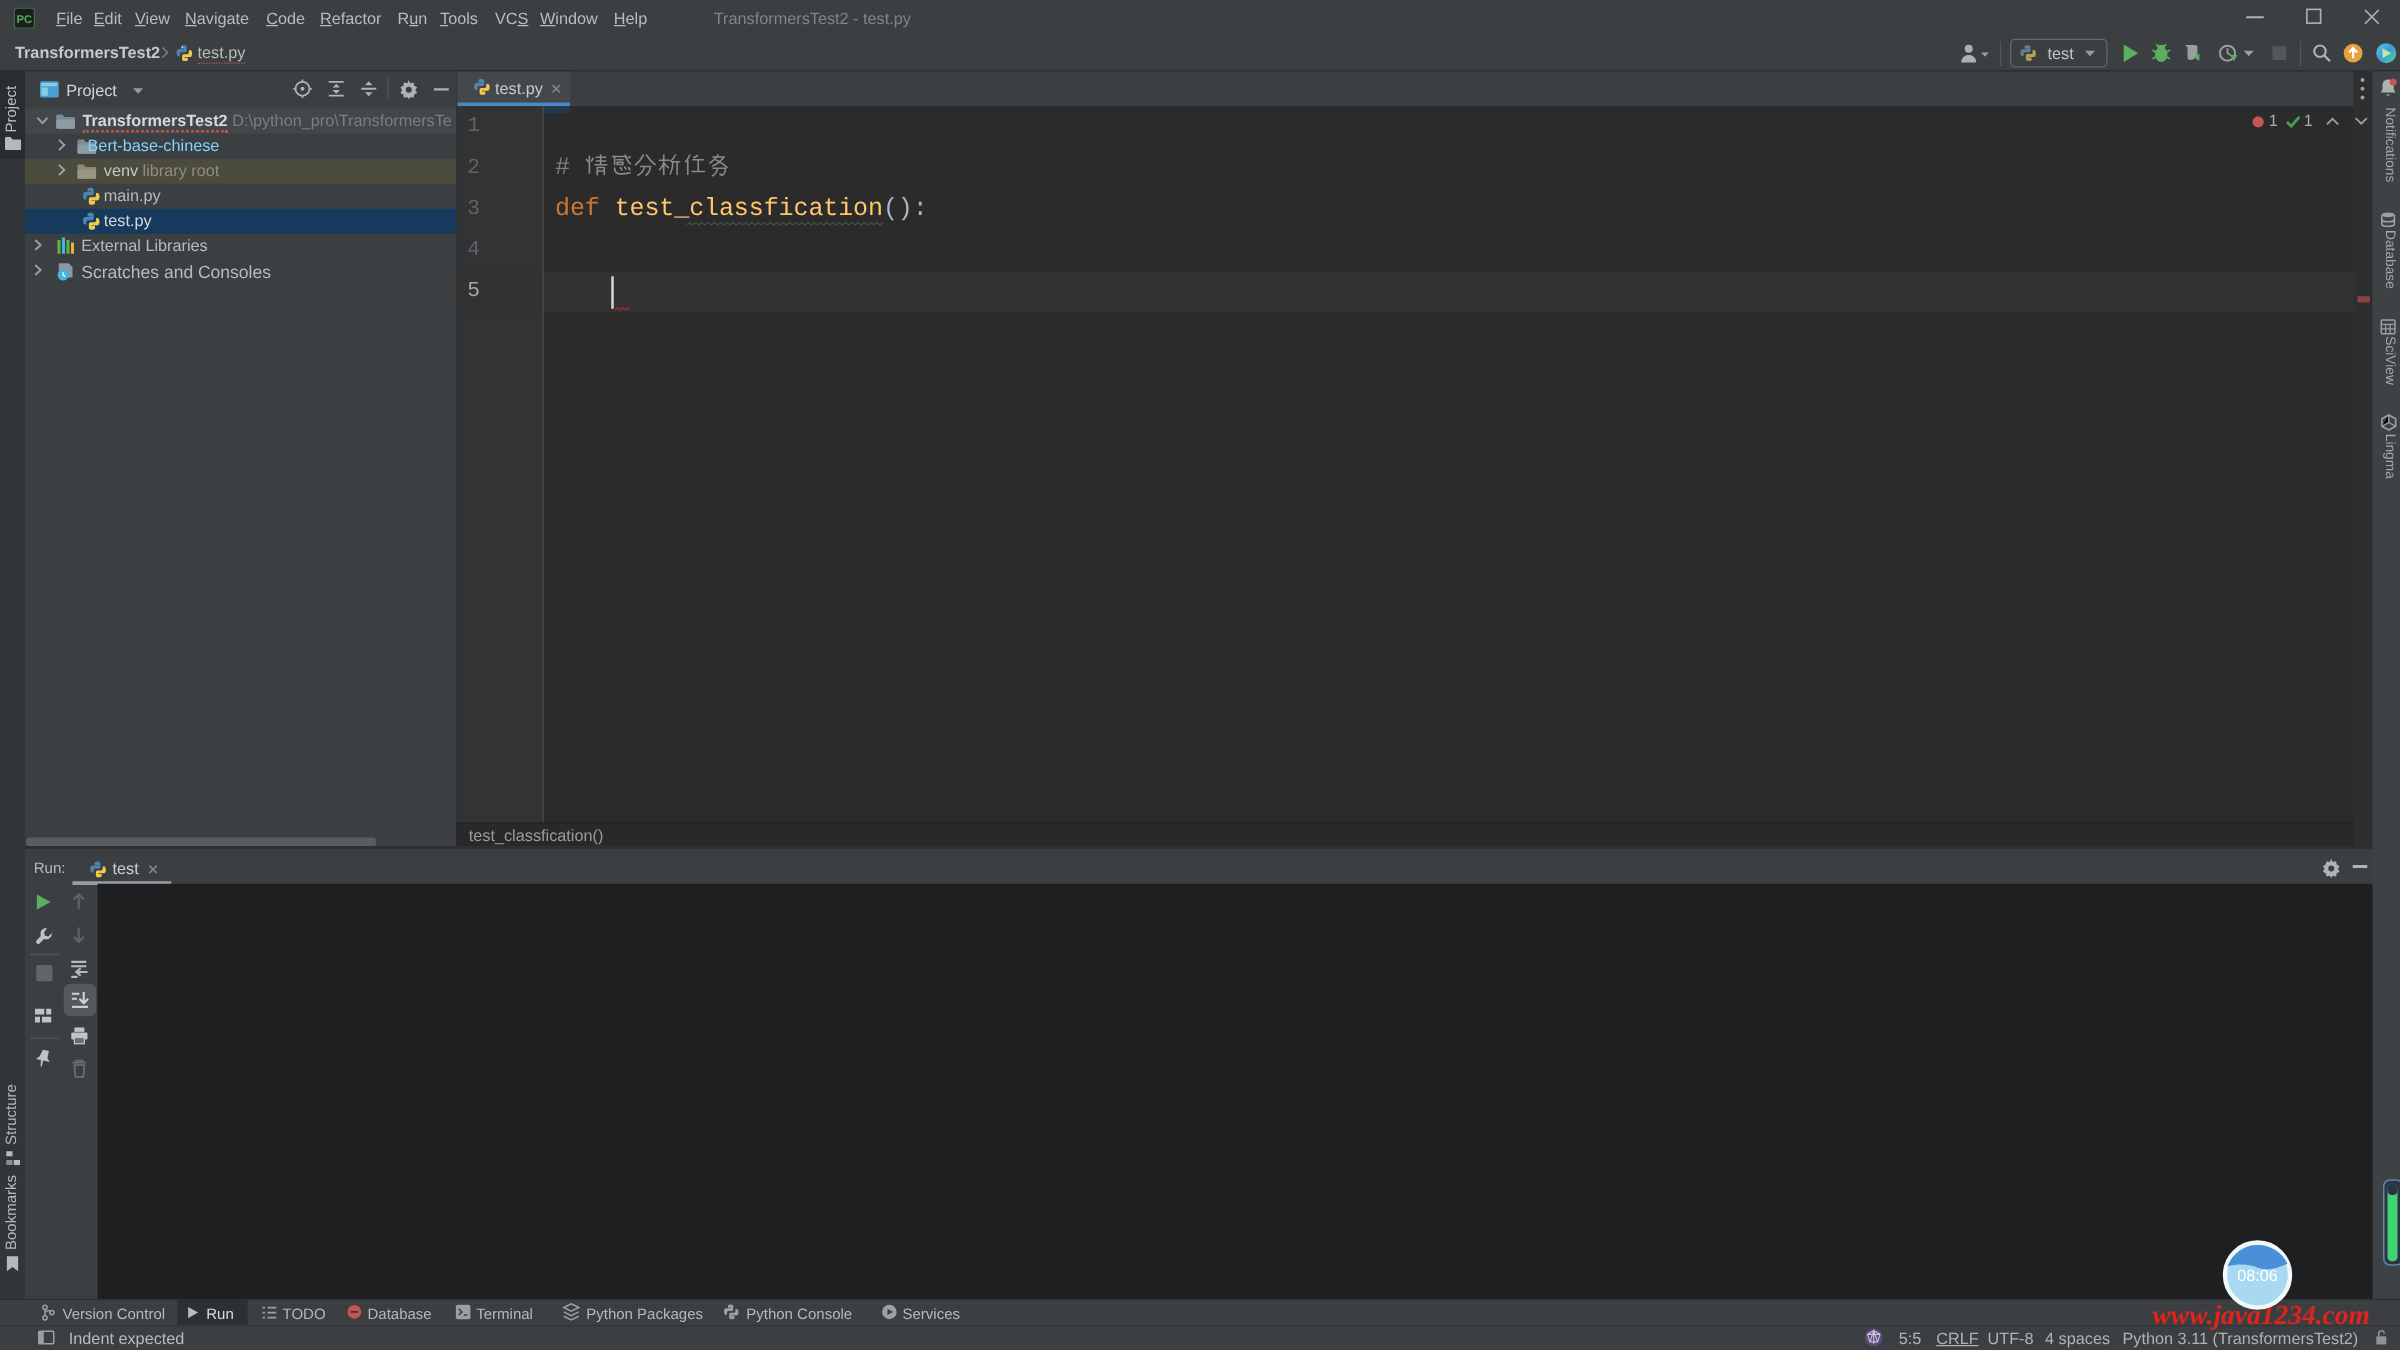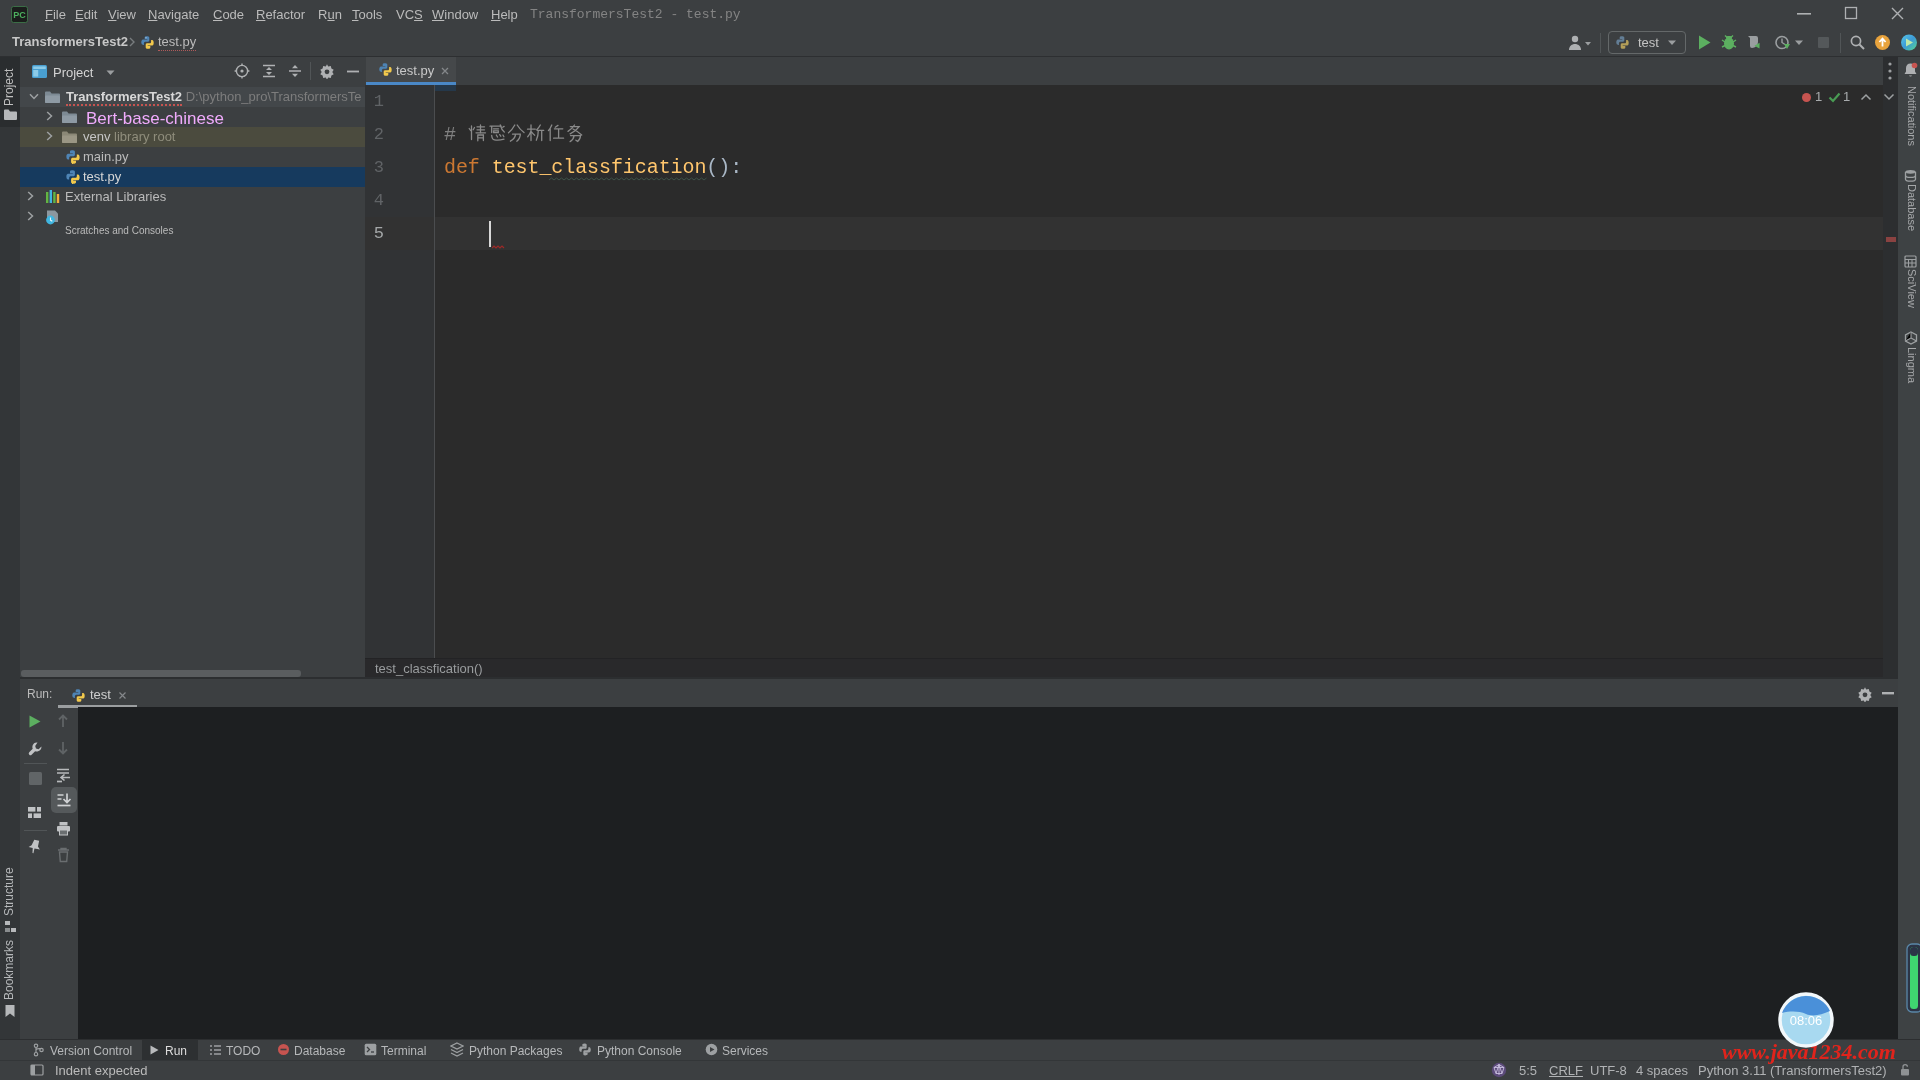--- a/index.html
+++ b/index.html
@@ -23,21 +23,21 @@
   <span class="a" style="left:75px;top:7px"><u>E</u>dit</span>
   <span class="a" style="left:108px;top:7px"><u>V</u>iew</span>
   <span class="a" style="left:148px;top:7px"><u>N</u>avigate</span>
   <span class="a" style="left:213px;top:7px"><u>C</u>ode</span>
   <span class="a" style="left:256px;top:7px"><u>R</u>efactor</span>
   <span class="a" style="left:318px;top:7px">R<u>u</u>n</span>
   <span class="a" style="left:352px;top:7px"><u>T</u>ools</span>
   <span class="a" style="left:396px;top:7px">VC<u>S</u></span>
   <span class="a" style="left:432px;top:7px"><u>W</u>indow</span>
   <span class="a" style="left:491px;top:7px"><u>H</u>elp</span>
-  <span class="a" style="left:530px;top:7px;color:#848484;font-family:Liberation Mono, monospace;">TransformersTest2 - test.py</span>
+  <span class="a" style="left:571px;top:7px;color:#848484;">TransformersTest2 - test.py</span>
 </div>
 
 <svg class="a" style="left:1788px;top:0" width="132" height="28" viewBox="0 0 132 28">
   <rect x="9" y="13" width="14" height="1.6" fill="#aeb0b2"></rect>
   <rect x="57.5" y="7.5" width="11" height="11" fill="none" stroke="#aeb0b2" stroke-width="1.3"></rect>
   <path d="M104 8 L115 19 M115 8 L104 19" stroke="#aeb0b2" stroke-width="1.4"></path>
 </svg>
 
 <div class="a" style="left:0;top:28px;width:1920px;height:29px;background:#3c3f41;"></div>
 <div class="a" style="left:12px;top:34px;font-size:13px;font-weight:bold;color:#c8c8c8;">TransformersTest2</div>
@@ -181,21 +181,21 @@
       </svg>
   <div class="a" style="left:46px;top:32px;font-size:13px;font-weight:bold;color:#d8d8d8;white-space:nowrap;"><span style="border-bottom:2px dotted #c75450;">TransformersTest2</span> <span style="font-weight:normal;color:#7d7d7d;text-align:right;">D:\python_pro\TransformersTe</span></div>
 
   <svg class="a" style="left:26px;top:54px" width="7" height="10" viewBox="0 0 7 10">
         <path d="M1.2 1 L5.5 5 L1.2 9" stroke="#9da0a2" stroke-width="1.5" fill="none"></path>
       </svg>
   <svg class="a" style="left:41px;top:53px" width="16" height="14" viewBox="0 0 16 14">
         <path d="M1 2.5 a1 1 0 0 1 1-1 h4 l1.6 2 H15 a1 1 0 0 1 1 1 V12 a1 1 0 0 1-1 1 H2 a1 1 0 0 1-1-1 Z" fill="#7d8a94"></path>
         <rect x="1" y="5.5" width="15" height="7.5" rx="1" fill="#8e9aa4"></rect>
       </svg>
-  <div class="a" style="left:66px;top:52px;font-size:17px;color:#f0abfc;">Bert-base-chinese</div>
+  <div class="a" style="left:50px;top:52px;font-size:13px;color:#7dd3fc;">Bert-base-chinese</div>
 
   <svg class="a" style="left:26px;top:74px" width="7" height="10" viewBox="0 0 7 10">
         <path d="M1.2 1 L5.5 5 L1.2 9" stroke="#9da0a2" stroke-width="1.5" fill="none"></path>
       </svg>
   <svg class="a" style="left:41px;top:73px" width="16" height="14" viewBox="0 0 16 14">
         <path d="M1 2.5 a1 1 0 0 1 1-1 h4 l1.6 2 H15 a1 1 0 0 1 1 1 V12 a1 1 0 0 1-1 1 H2 a1 1 0 0 1-1-1 Z" fill="#8b8876"></path>
         <rect x="1" y="5.5" width="15" height="7.5" rx="1" fill="#9a9684"></rect>
       </svg>
   <div class="a" style="left:63px;top:72px;font-size:13px;color:#c6c6c6;">venv <span style="color:#8f8d7c;">library root</span></div>
 
@@ -223,21 +223,21 @@
   <div class="a" style="left:45px;top:132px;font-size:13px;color:#bbbbbb;">External Libraries</div>
 
   <svg class="a" style="left:7px;top:154px" width="7" height="10" viewBox="0 0 7 10">
         <path d="M1.2 1 L5.5 5 L1.2 9" stroke="#9da0a2" stroke-width="1.5" fill="none"></path>
       </svg>
   <svg class="a" style="left:25px;top:152px" width="16" height="16" viewBox="0 0 16 16">
         <path d="M2 1.5 h8 l3 3 V13 h-11 Z" fill="#9aa7b0" opacity="0.85"></path>
         <circle cx="5.5" cy="11" r="4.4" fill="#40b6e0"></circle>
         <path d="M5.5 8.5 v2.6 l1.8 1.2" stroke="#eaf6fb" stroke-width="1.1" fill="none"></path>
       </svg>
-  <div class="a" style="left:45px;top:168px;font-size:10px;color:#bbbbbb;">Scratches and Consoles</div>
+  <div class="a" style="left:45px;top:152px;font-size:14px;color:#bbbbbb;">Scratches and Consoles</div>
 
   <div class="a" style="left:1px;top:613px;width:280px;height:7px;background:#5a5d5f;border-radius:3px;"></div>
 </div>
 
 <div class="a" style="left:365px;top:57px;width:1518px;height:620px;background:#2b2b2b;overflow:hidden;">
 
   <div class="a" style="left:0;top:0;width:1518px;height:28px;background:#3c3f41;"></div>
   <div class="a" style="left:1px;top:0;width:90px;height:25px;background:#45484a;"></div>
   <svg class="a" style="left:13px;top:5px" width="15" height="15" viewBox="0 0 15 15">
         <path d="M7.2 1.2 c-2.6 0-2.5 1.1-2.5 1.1 v1.6 h2.6 v0.5 H3.2 c0 0-1.9-0.2-1.9 2.7 0 2.9 1.6 2.8 1.6 2.8 h1 V8.3 c0-1.6 1.4-1.6 1.4-1.6 h2.6 c0 0 1.4 0 1.4-1.4 V2.5 C9.3 1.2 7.2 1.2 7.2 1.2 Z" fill="#4e84b5"></path>

